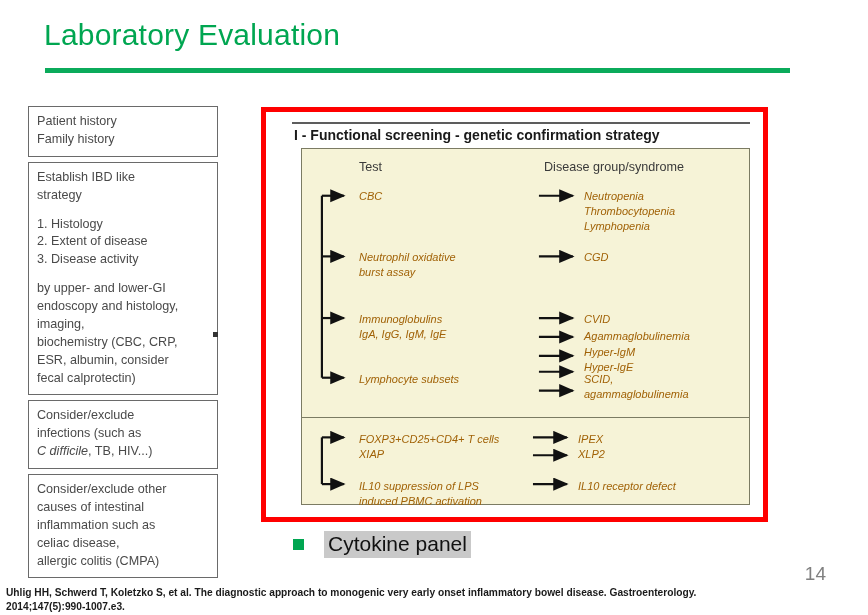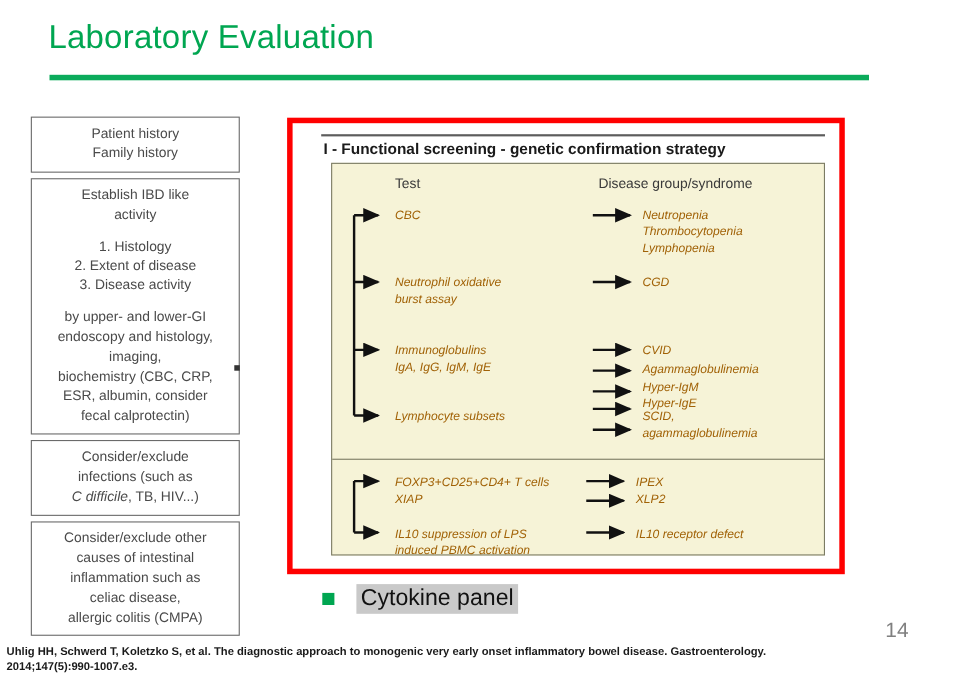--- a/index.html
+++ b/index.html
@@ -26,21 +26,20 @@
     left: 45px; top: 68px;
     width: 745px; height: 5px;
     background: #0bab5b;
   }
 
   
   .left-col {
     position: absolute;
     left: 28px; top: 106px;
     width: 190px;
-    text-align: center;
   }
   .lbox {
     border: 1.5px solid #6a6a6a;
     background: #ffffff;
     padding: 6px 8px 7px 8px;
     margin-bottom: 5px;
     color: #4a4a4a;
     font-size: 12.6px;
     line-height: 1.42;
   }
@@ -158,21 +157,21 @@
 
   <div class="left-col">
 
     <div class="lbox">
       <p>Patient history</p>
       <p>Family history</p>
     </div>
 
     <div class="lbox">
       <p>Establish IBD like</p>
-      <p>activity</p>
+      <p>strategy</p>
       <div class="gap"></div>
       <p>1. Histology</p>
       <p>2. Extent of disease</p>
       <p>3. Disease activity</p>
       <div class="gap"></div>
       <p>by upper- and lower-GI</p>
       <p>endoscopy and histology,</p>
       <p>imaging,</p>
       <p>biochemistry (CBC, CRP,</p>
       <p>ESR, albumin, consider</p>

